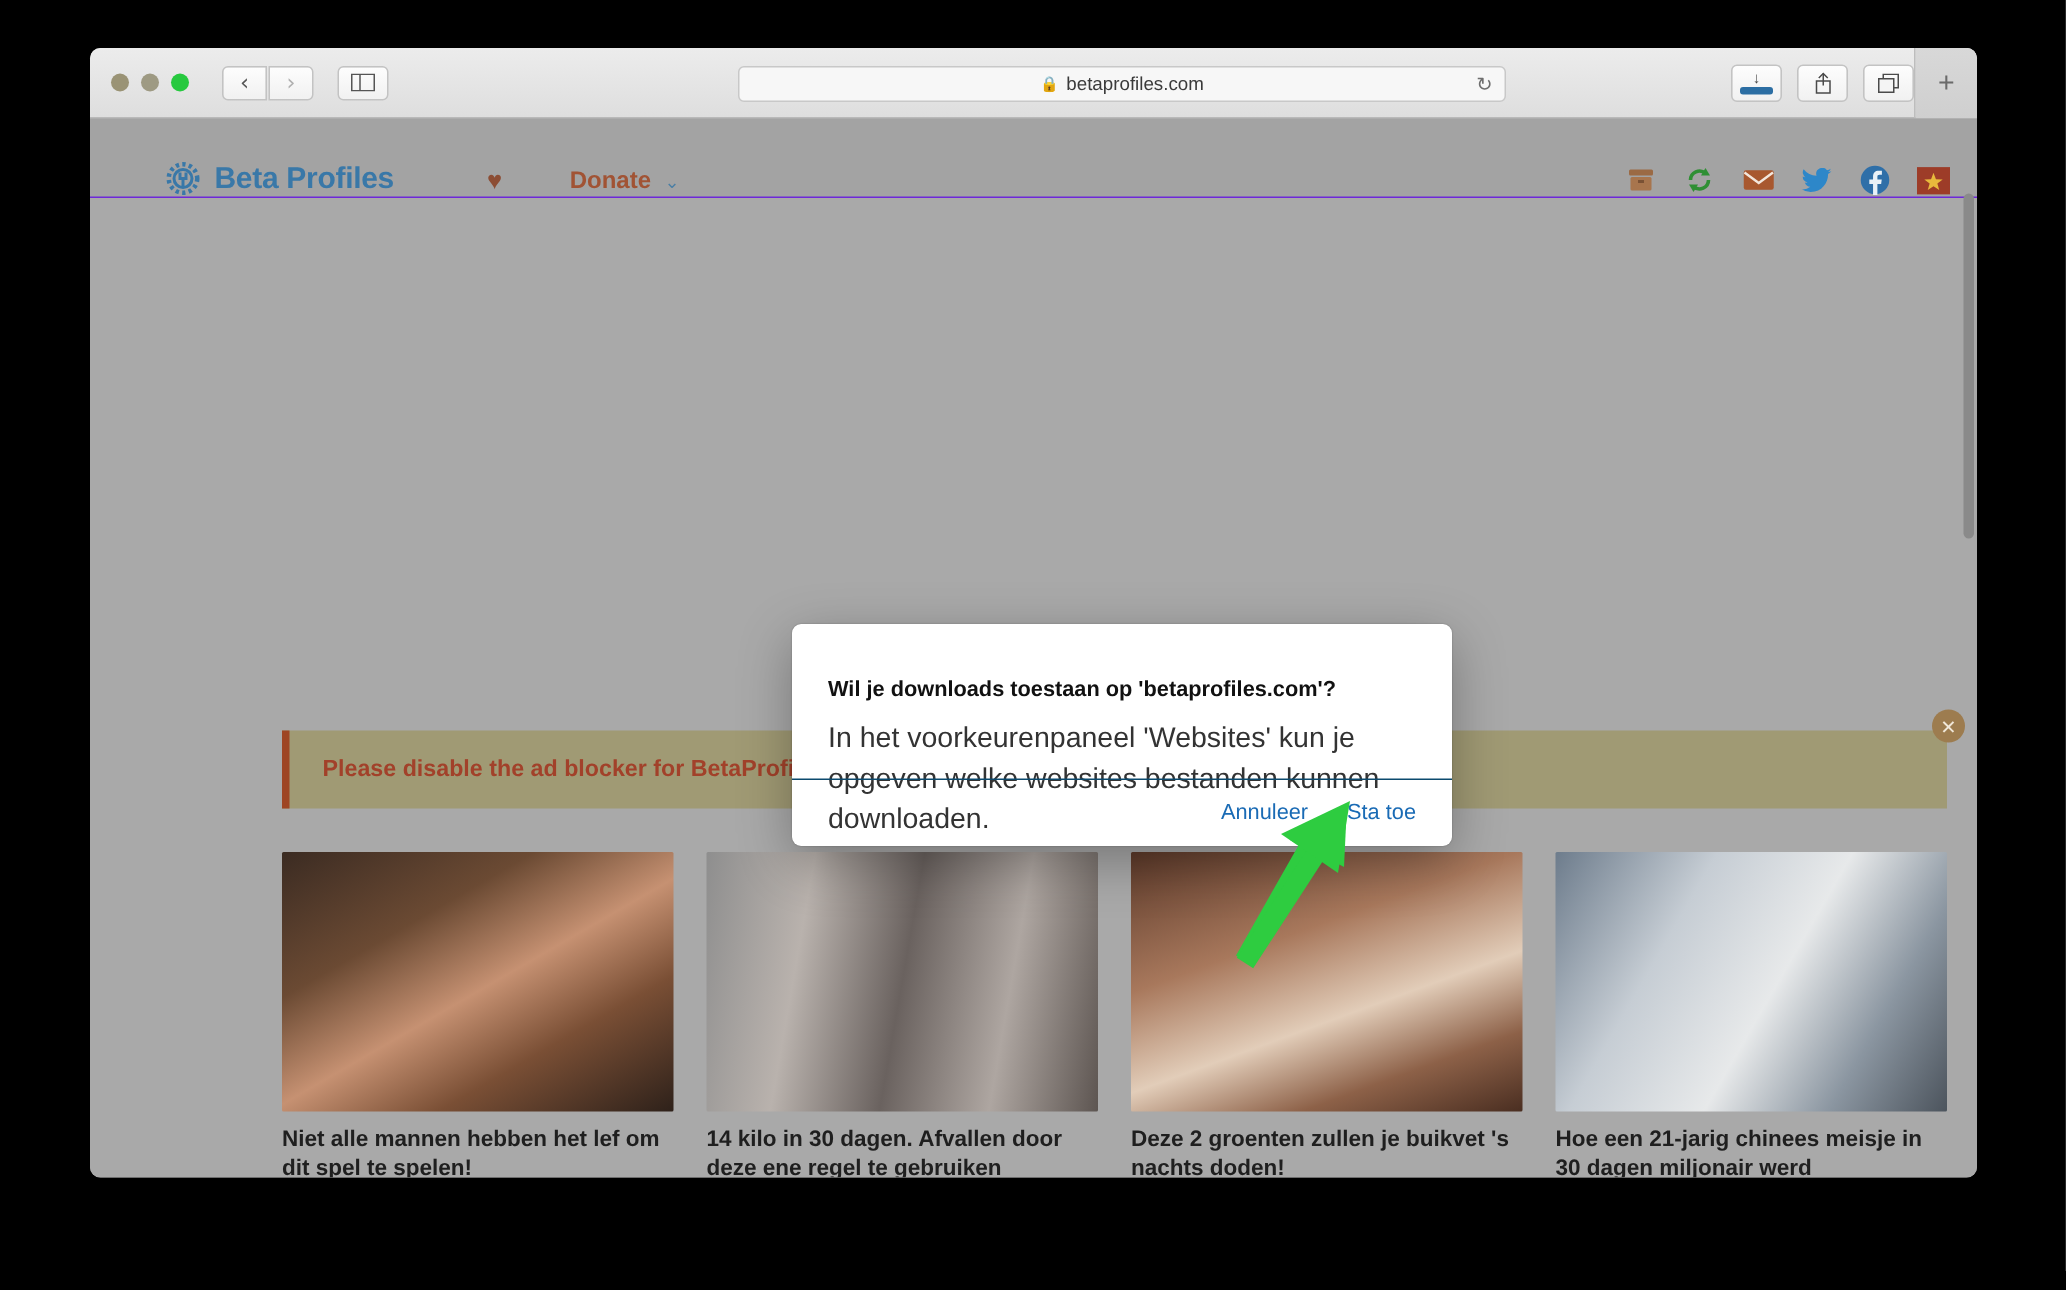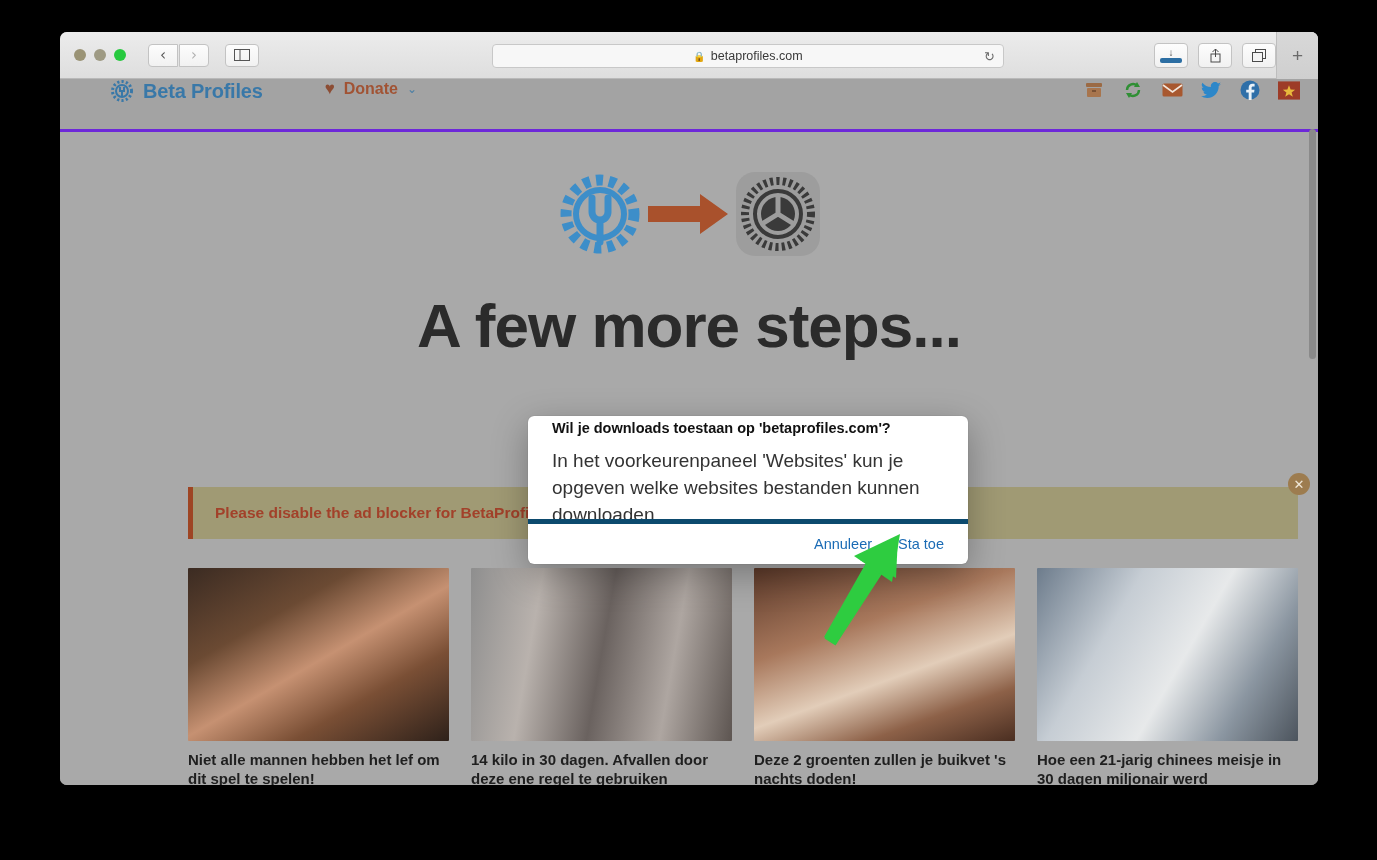--- a/index.html
+++ b/index.html
@@ -96,35 +96,35 @@
   
   #page {
     position: relative;
     height: 706px;
     background: #a9a9a9;
     overflow: hidden;
   }
   #sitehead {
     height: 53px;
     background: #a3a3a3;
-    border-bottom: 3px solid #6d28d9;
-    display: flex; align-items: flex-start;
+    border-bottom: 1px solid #6d28d9;
+    display: flex; align-items: flex-end;
     padding: 0 18px 0 50px;
   }
   .brand { display: flex; align-items: center; gap: 9px; }
   .brand-text {
     font-size: 20px; font-weight: bold; color: #3978a8;
     letter-spacing: -0.2px;
   }
   .donate {
     display: flex; align-items: center; gap: 9px;
     margin-left: 62px;
   }
   .heart { color: #8c4d34; font-size: 17px; }
-  .donate-text { color: #a15334; font-size: 16px; font-weight: bold; }
+  .donate-text { color: #a15334; font-size: 16px; font-weight: bold; margin-left: 36px; }
   .caret { color: #4b7fa5; font-size: 12px; }
 
   .social { margin-left: auto; display: flex; align-items: center; gap: 17px; }
   .sicon { width: 22px; height: 22px; display:flex; align-items:center; justify-content:center; }
 
   
   #hero { text-align: center; padding-top: 34px; }
   #hero-art {
     display: flex; align-items: center; justify-content: center;
     gap: 2px; height: 96px;
@@ -197,32 +197,32 @@
   
   #dialog {
     position: absolute;
     left: 468px; top: 337px;
     width: 440px; height: 148px;
     background: #fff;
     border-radius: 6px;
     box-shadow: 0 10px 36px rgba(0,0,0,0.30), 0 0 1px rgba(0,0,0,0.35);
     overflow: hidden;
   }
-  #dlg-body { padding: 4px 24px 0 24px; }
+  #dlg-body { padding: 36px 24px 0 24px; }
   #dlg-title {
     font-size: 14.5px; font-weight: bold; color: #111;
     margin-bottom: 11px;
   }
   #dlg-msg {
     font-size: 19px; color: #333; line-height: 1.43;
   }
   #dlg-actions {
     position: absolute; bottom: 0; left: 0; right: 0;
     height: 45px;
-    border-top: 5px solid #0c4a6e;
+    border-top: 1px solid #0c4a6e;
     display: flex; align-items: center; justify-content: flex-end;
     gap: 26px; padding-right: 24px;
   }
   .dlg-btn { font-size: 14.5px; color: #1a6bb5; }
 
   
   #arrow { position: absolute; left: 740px; top: 455px; pointer-events: none; }
 </style>
 </head>
 <body>
@@ -336,42 +336,20 @@
         </span>
         <span class="sicon">
           <svg width="23" height="19" viewBox="0 0 23 19">
               <rect width="23" height="19" fill="#9d3c28"></rect>
               <polygon points="11.5,4 13.2,8.4 17.9,8.6 14.2,11.5 15.5,16 11.5,13.3 7.5,16 8.8,11.5 5.1,8.6 9.8,8.4" fill="#e8b93c"></polygon>
             </svg>
         </span>
       </div>
     </div>
 
-    <div id="hero">
-      <div id="hero-art">
-        <svg width="92" height="92" viewBox="0 0 92 92">
-          <g stroke="#3d8ec9" fill="none">
-            <circle cx="46" cy="46" r="34" stroke-width="11" stroke-dasharray="7 6"></circle>
-            <circle cx="46" cy="46" r="24" stroke-width="6"></circle>
-          </g>
-          <path d="M38 30 v14 a8 8 0 0 0 16 0 v-14 M46 52 v22" stroke="#3d8ec9" stroke-width="7" fill="none" stroke-linecap="round"></path>
-        </svg>
-        <svg width="82" height="50" viewBox="0 0 82 50">
-          <polygon points="0,17 52,17 52,5 80,25 52,45 52,33 0,33" fill="#a9512c"></polygon>
-        </svg>
-        <svg width="92" height="92" viewBox="0 0 92 92">
-          <rect x="4" y="4" width="84" height="84" rx="19" fill="#9d9d9d"></rect>
-          <circle cx="46" cy="46" r="33" fill="none" stroke="#3a3a3a" stroke-width="8" stroke-dasharray="3.2 3.2"></circle>
-          <circle cx="46" cy="46" r="23" fill="none" stroke="#3a3a3a" stroke-width="4"></circle>
-          <circle cx="46" cy="46" r="17" fill="#3a3a3a"></circle>
-          <path d="M46 46 L46 27 M46 46 L62 56 M46 46 L30 56" stroke="#9d9d9d" stroke-width="5"></path>
-        </svg>
-      </div>
-      <h1>A few more steps...</h1>
-    </div>
 
     <div id="banner">
       <span id="banner-text">Please disable the ad blocker for BetaProfiles</span>
       <span id="banner-close">✕</span>
     </div>
 
     <div id="promo">
       <div id="cards">
         <div class="card">
           <div class="thumb c1"></div>

